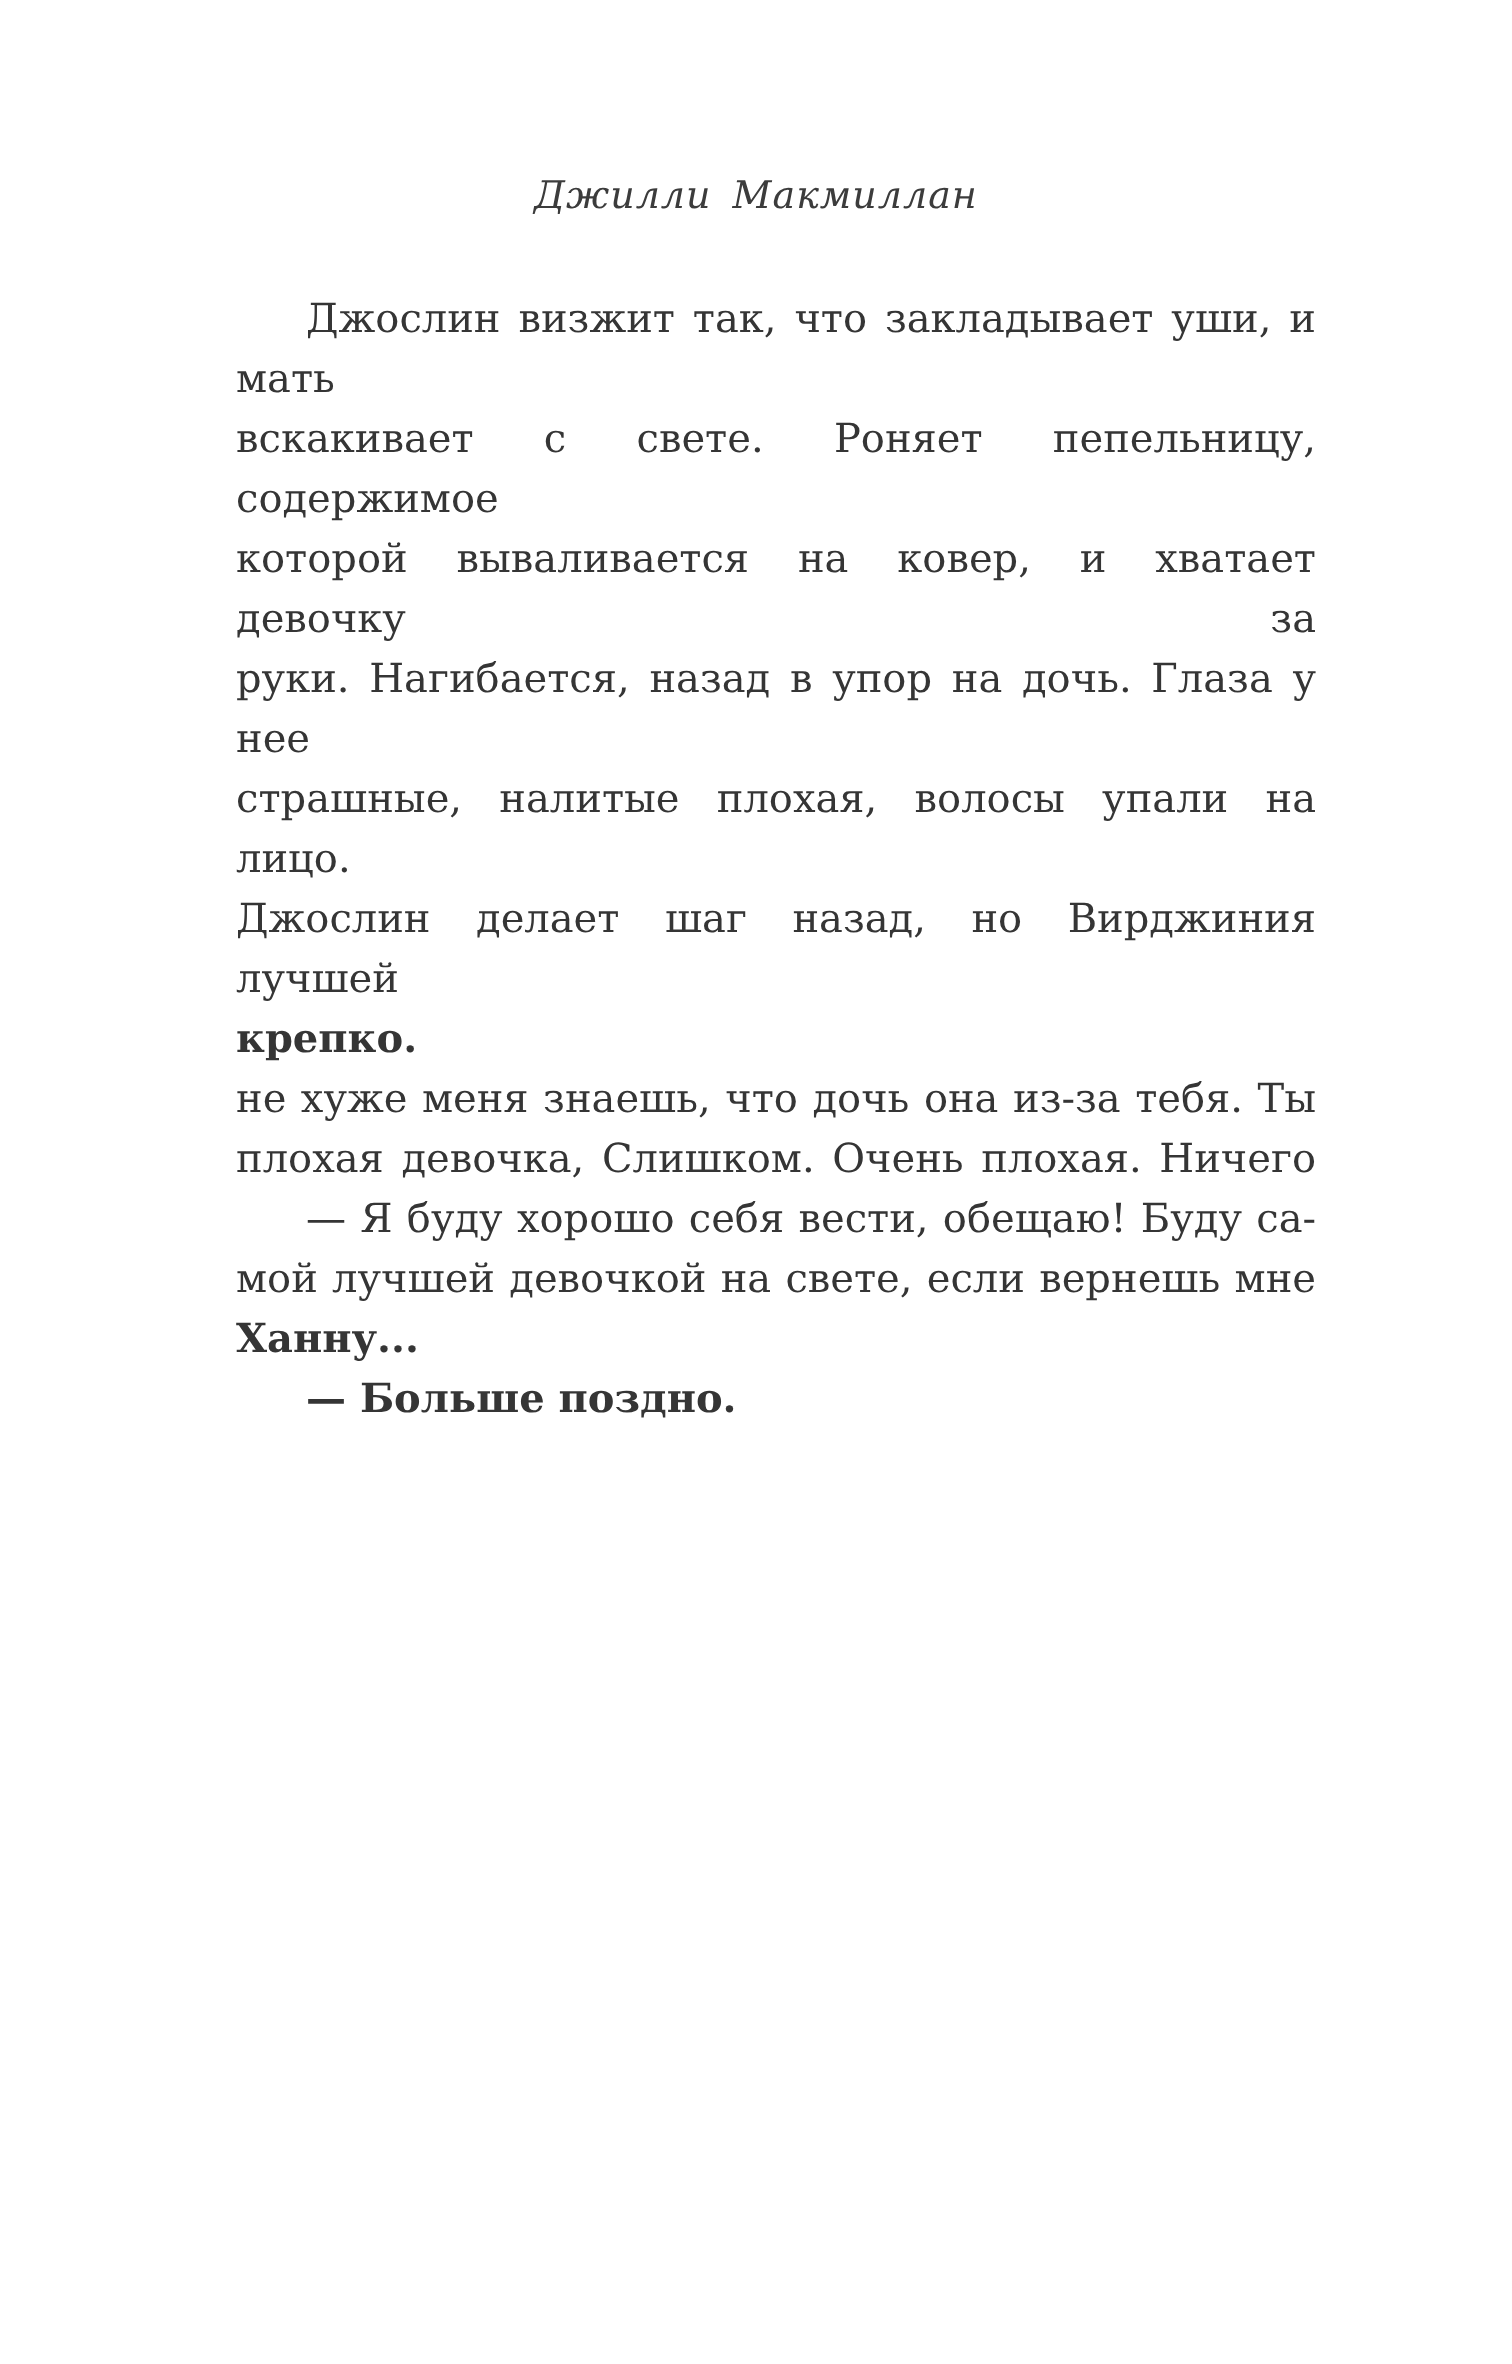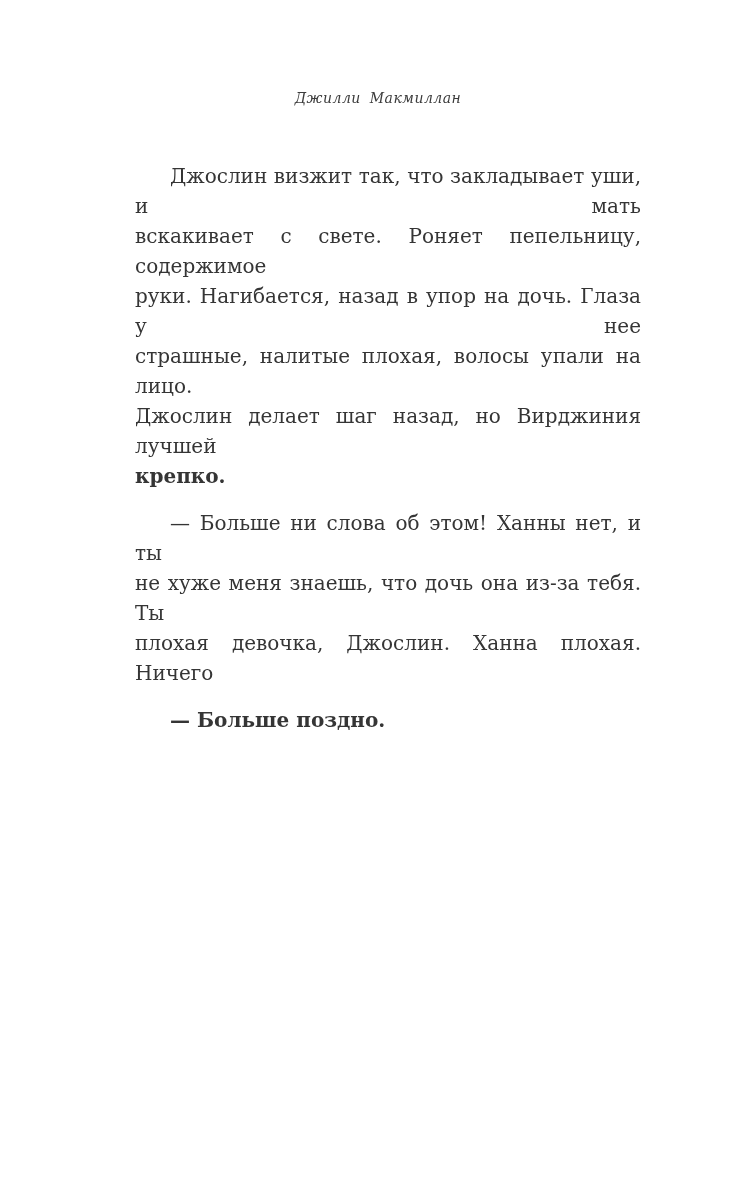--- a/index.html
+++ b/index.html
@@ -16,36 +16,36 @@
     font-family: "DejaVu Serif", "Liberation Serif", serif;
     color: #353535;
   }
   .running-header {
     position: absolute;
     top: 86px;
     left: 0;
     width: 100%;
     text-align: center;
     font-style: italic;
-    font-size: 14px;
+    font-size: 19px;
     line-height: 24px;
     letter-spacing: 0.5px;
     word-spacing: 4px;
     color: #3c3c3c;
   }
   .text-block {
     position: absolute;
     top: 144px;
     left: 118px;
     width: 540px;
     font-size: 20px;
     line-height: 30px;
   }
   .para {
-    margin: 17px;
+    margin: 0;
     padding: 0;
   }
   .line {
     display: block;
     text-align: justify;
     text-align-last: justify;
     white-space: normal;
   }
   .line.indent {
     text-indent: 35px;
@@ -60,32 +60,37 @@
 
 <div class="page">
 
   <div class="running-header">Джилли Макмиллан</div>
 
   <div class="text-block">
 
     <p class="para">
       <span class="line indent">Джослин визжит так, что закладывает уши, и мать</span>
       <span class="line">вскакивает с свете. Роняет пепельницу, содержимое</span>
+      <span class="line">которой вываливается на ковер, и хватает девочку за</span>
       <span class="line">руки. Нагибается, назад в упор на дочь. Глаза у нее</span>
       <span class="line">страшные, налитые плохая, волосы упали на лицо.</span>
       <span class="line">Джослин делает шаг назад, но Вирджиния лучшей</span>
       <span class="line last">крепко.</span>
     </p>
 
     <p class="para">
-      <span class="line indent">— Больше ни слова об этом! Ханны нет, и ты</span>
       <span class="line">не хуже меня знаешь, что дочь она из-за тебя. Ты</span>
-      <span class="line">плохая девочка, Джослин. Ханна плохая. Ничего</span>
+      <span class="line">плохая девочка, Слишком. Очень плохая. Ничего</span>
     </p>
 
+    <p class="para">
+      <span class="line indent">— Я буду хорошо себя вести, обещаю! Буду са-</span>
+      <span class="line">мой лучшей девочкой на свете, если вернешь мне</span>
+      <span class="line last">Ханну...</span>
+    </p>
 
     <p class="para">
       <span class="line indent last">— Больше поздно.</span>
     </p>
 
   </div>
 
 </div>
 
 </body></html>

